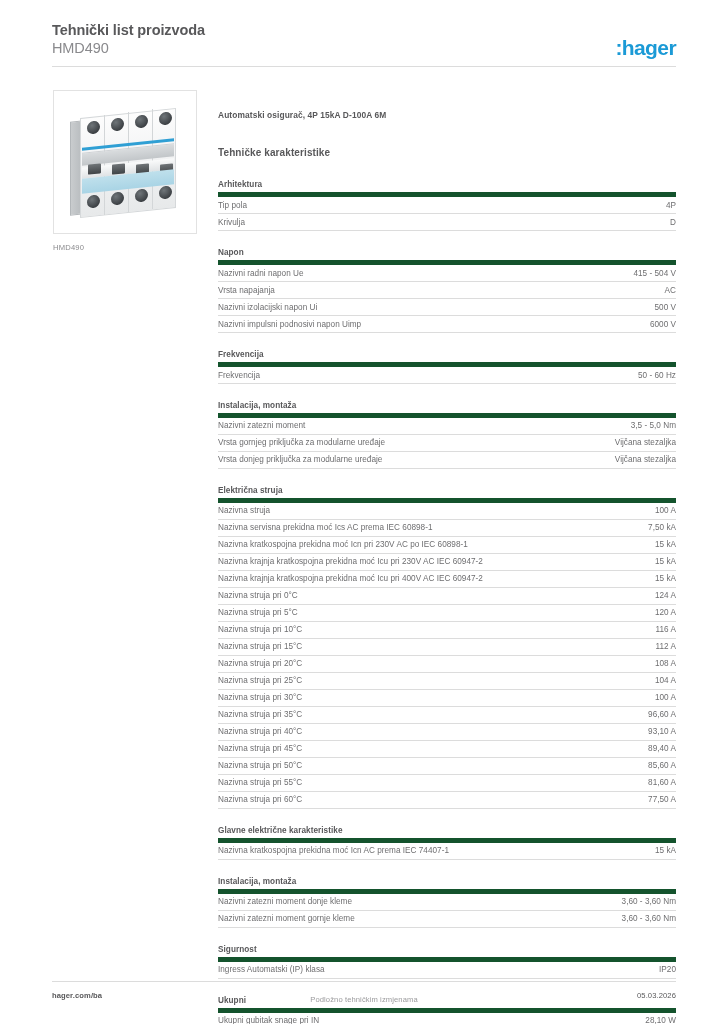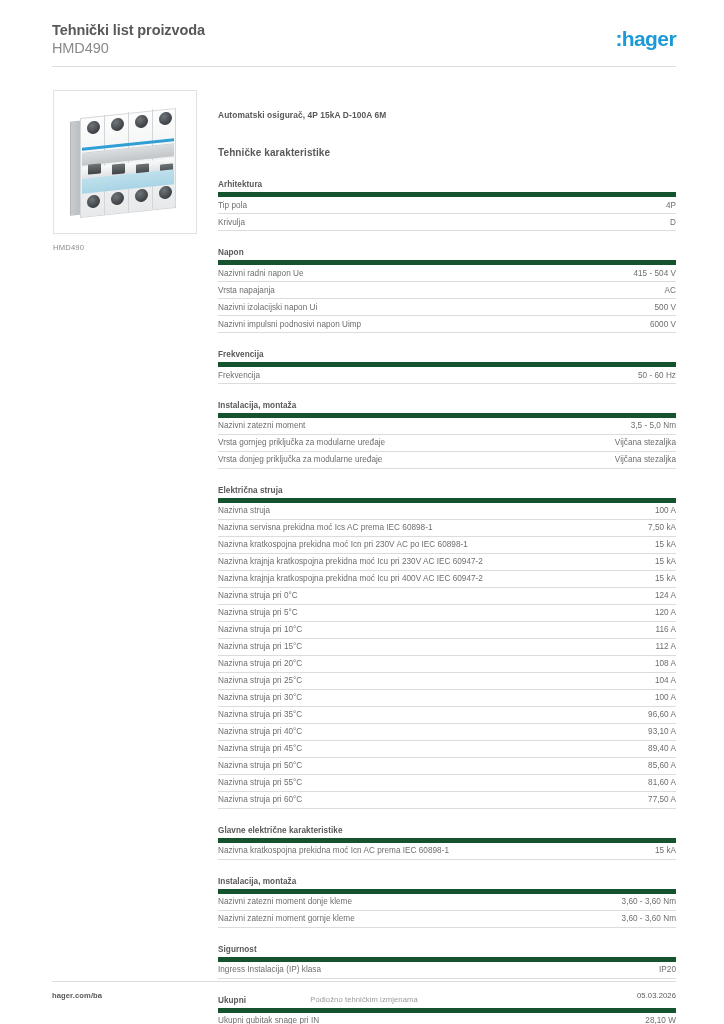--- a/index.html
+++ b/index.html
@@ -15,21 +15,21 @@
   
   .header { position: absolute; left: 52px; top: 22px; width: 624px; height: 46px; }
   .header-title {
     font-size: 14.5px; font-weight: bold; color: #58585a;
     letter-spacing: -0.1px; line-height: 17px;
   }
   .header-sub {
     font-size: 14.5px; font-weight: normal; color: #8a8a8d;
     letter-spacing: -0.1px; line-height: 17px; margin-top: 1px;
   }
-  .logo { position: absolute; right: 0; top: 6px; text-align: right; }
+  .logo { position: absolute; right: 0; top: 15px; text-align: right; }
   .logo-text {
     font-size: 21px; font-weight: bold; color: #1b9ad6;
     letter-spacing: -0.6px; line-height: 22px;
   }
   .header-rule {
     position: absolute; left: 52px; top: 66px; width: 624px; height: 1px;
     background: #dcdcdc;
   }
 
   
@@ -302,39 +302,39 @@
             <span class="row-value">81,60 A</span>
           </div>
           <div class="row">
             <span class="row-label">Nazivna struja pri 60°C</span>
             <span class="row-value">77,50 A</span>
           </div>
         </div>
         <div class="group">
           <div class="group-title">Glavne električne karakteristike</div>
           <div class="row">
-            <span class="row-label">Nazivna kratkospojna prekidna moć Icn AC prema IEC 60898-1</span>
+            <span class="row-label">Nazivna kratkospojna prekidna moć Icn AC prema IEC 74407-1</span>
             <span class="row-value">15 kA</span>
           </div>
         </div>
         <div class="group">
           <div class="group-title">Instalacija, montaža</div>
           <div class="row">
             <span class="row-label">Nazivni zatezni moment donje kleme</span>
             <span class="row-value">3,60 - 3,60 Nm</span>
           </div>
           <div class="row">
             <span class="row-label">Nazivni zatezni moment gornje kleme</span>
             <span class="row-value">3,60 - 3,60 Nm</span>
           </div>
         </div>
         <div class="group">
           <div class="group-title">Sigurnost</div>
           <div class="row">
-            <span class="row-label">Ingress Instalacija (IP) klasa</span>
+            <span class="row-label">Ingress Automatski (IP) klasa</span>
             <span class="row-value">IP20</span>
           </div>
         </div>
         <div class="group">
           <div class="group-title">Ukupni</div>
           <div class="row">
             <span class="row-label">Ukupni gubitak snage pri IN</span>
             <span class="row-value">28,10 W</span>
           </div>
         </div>

